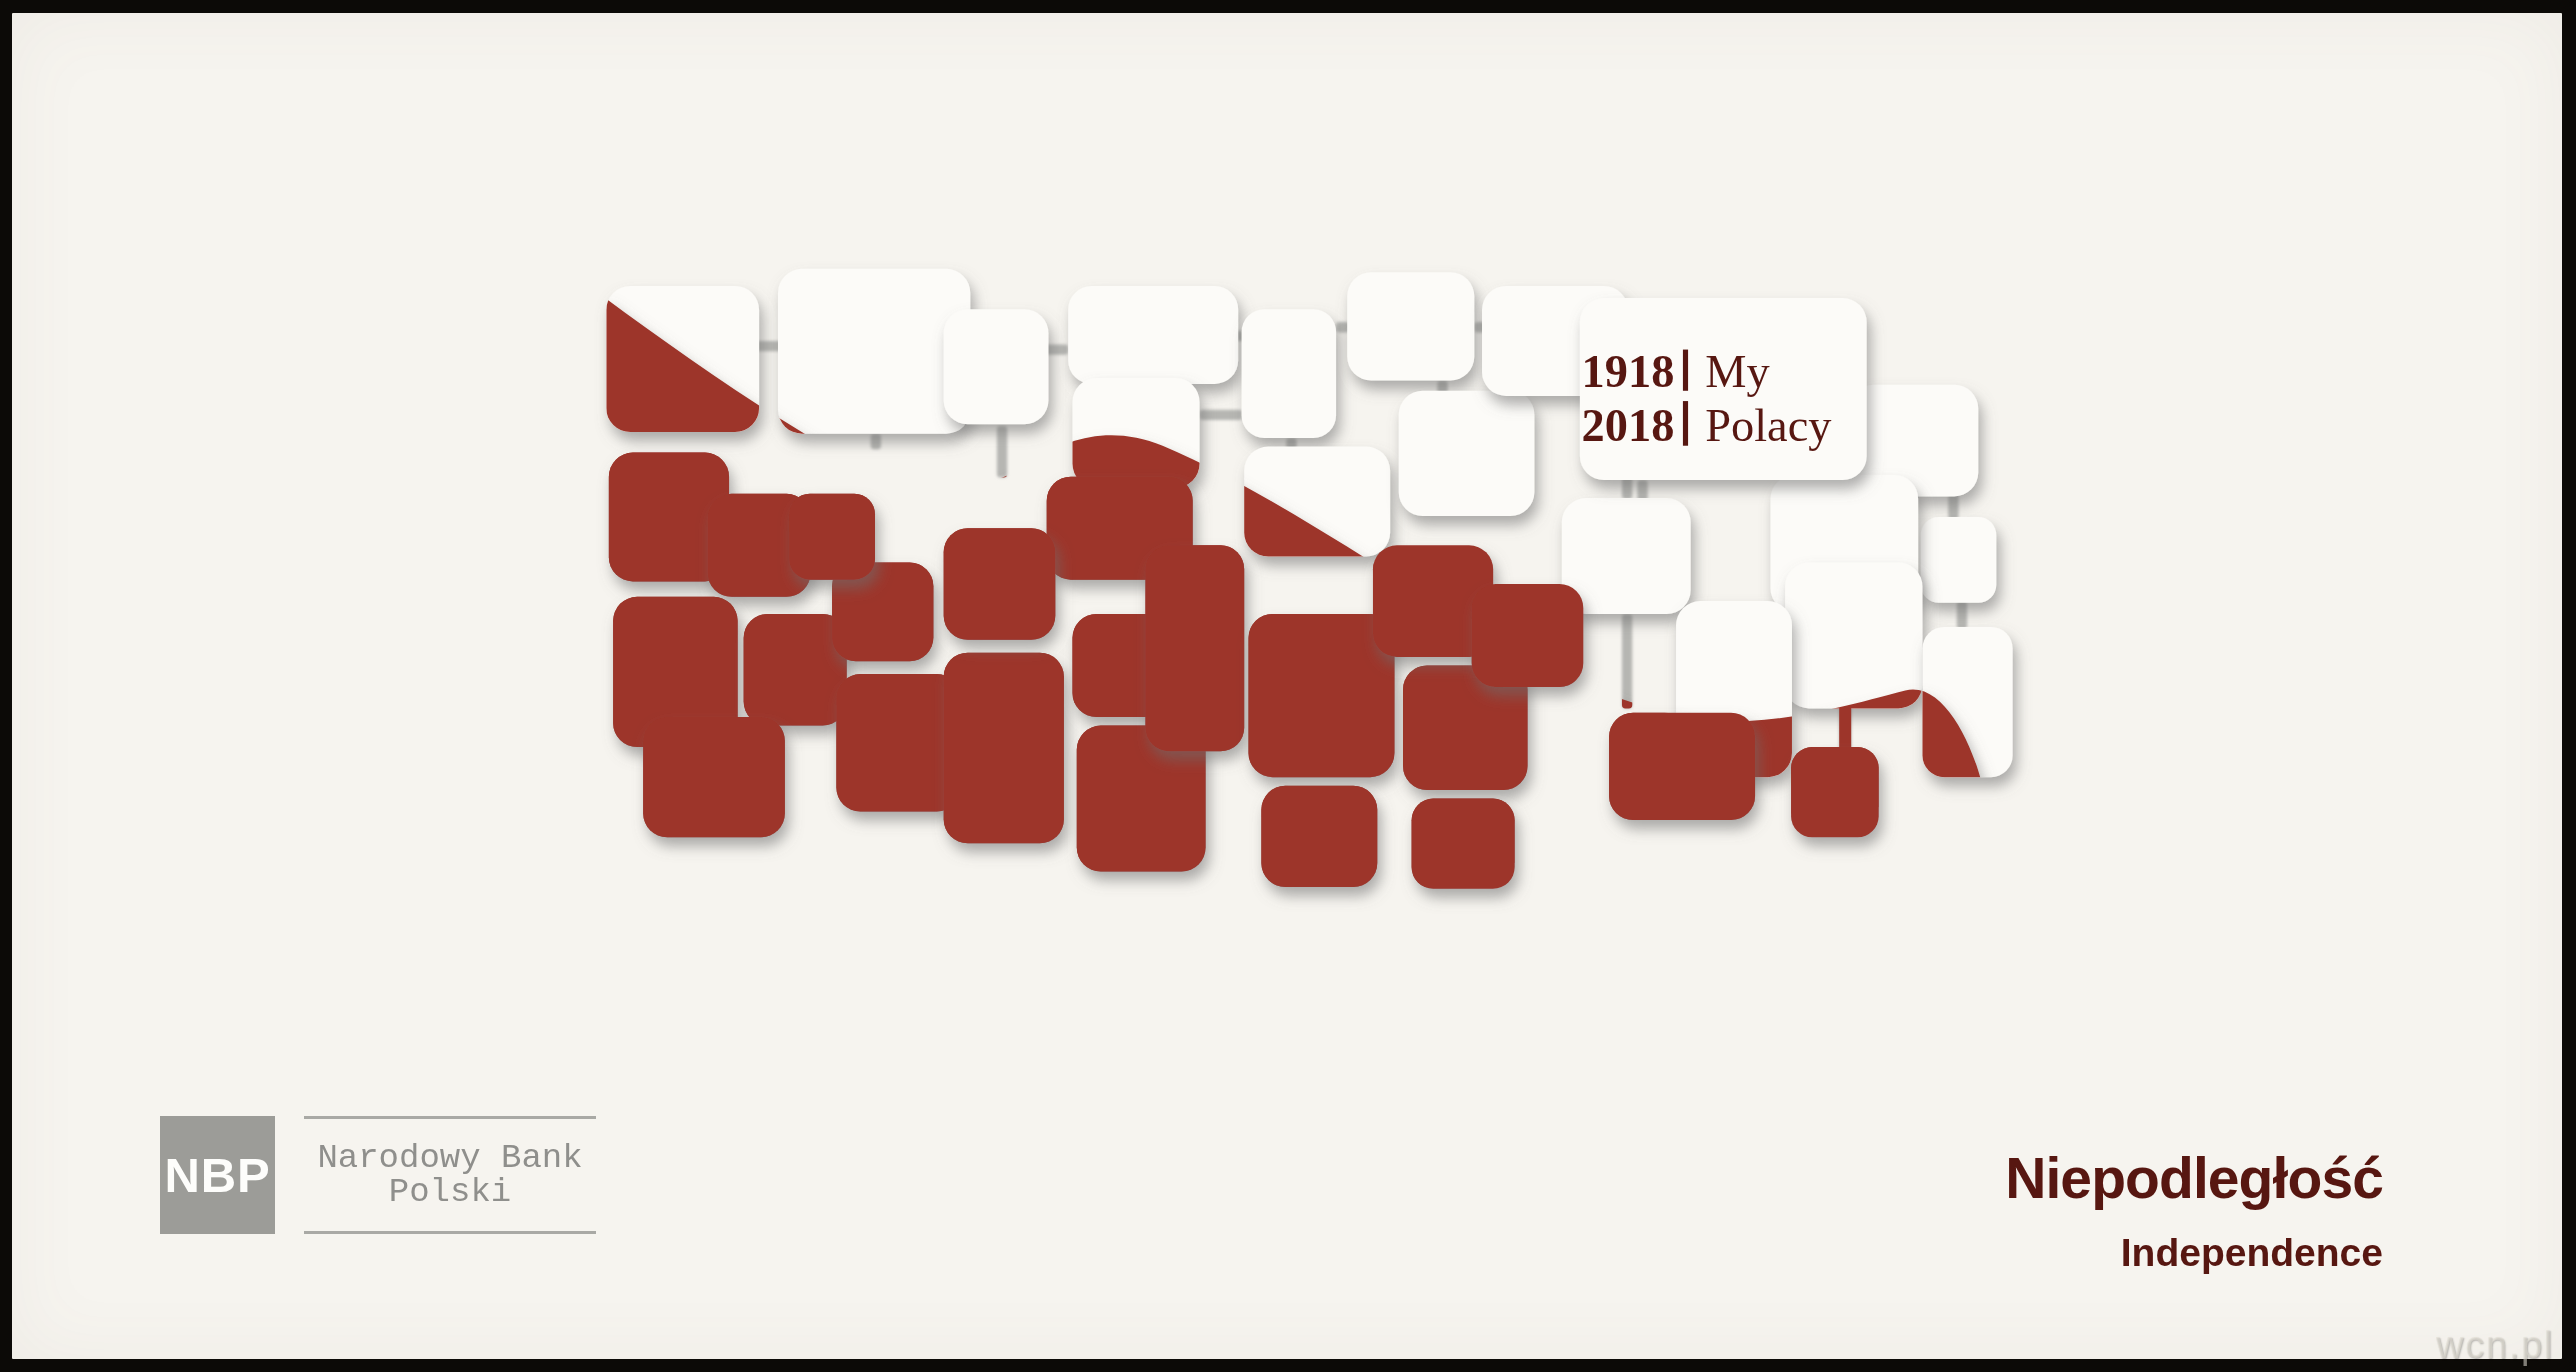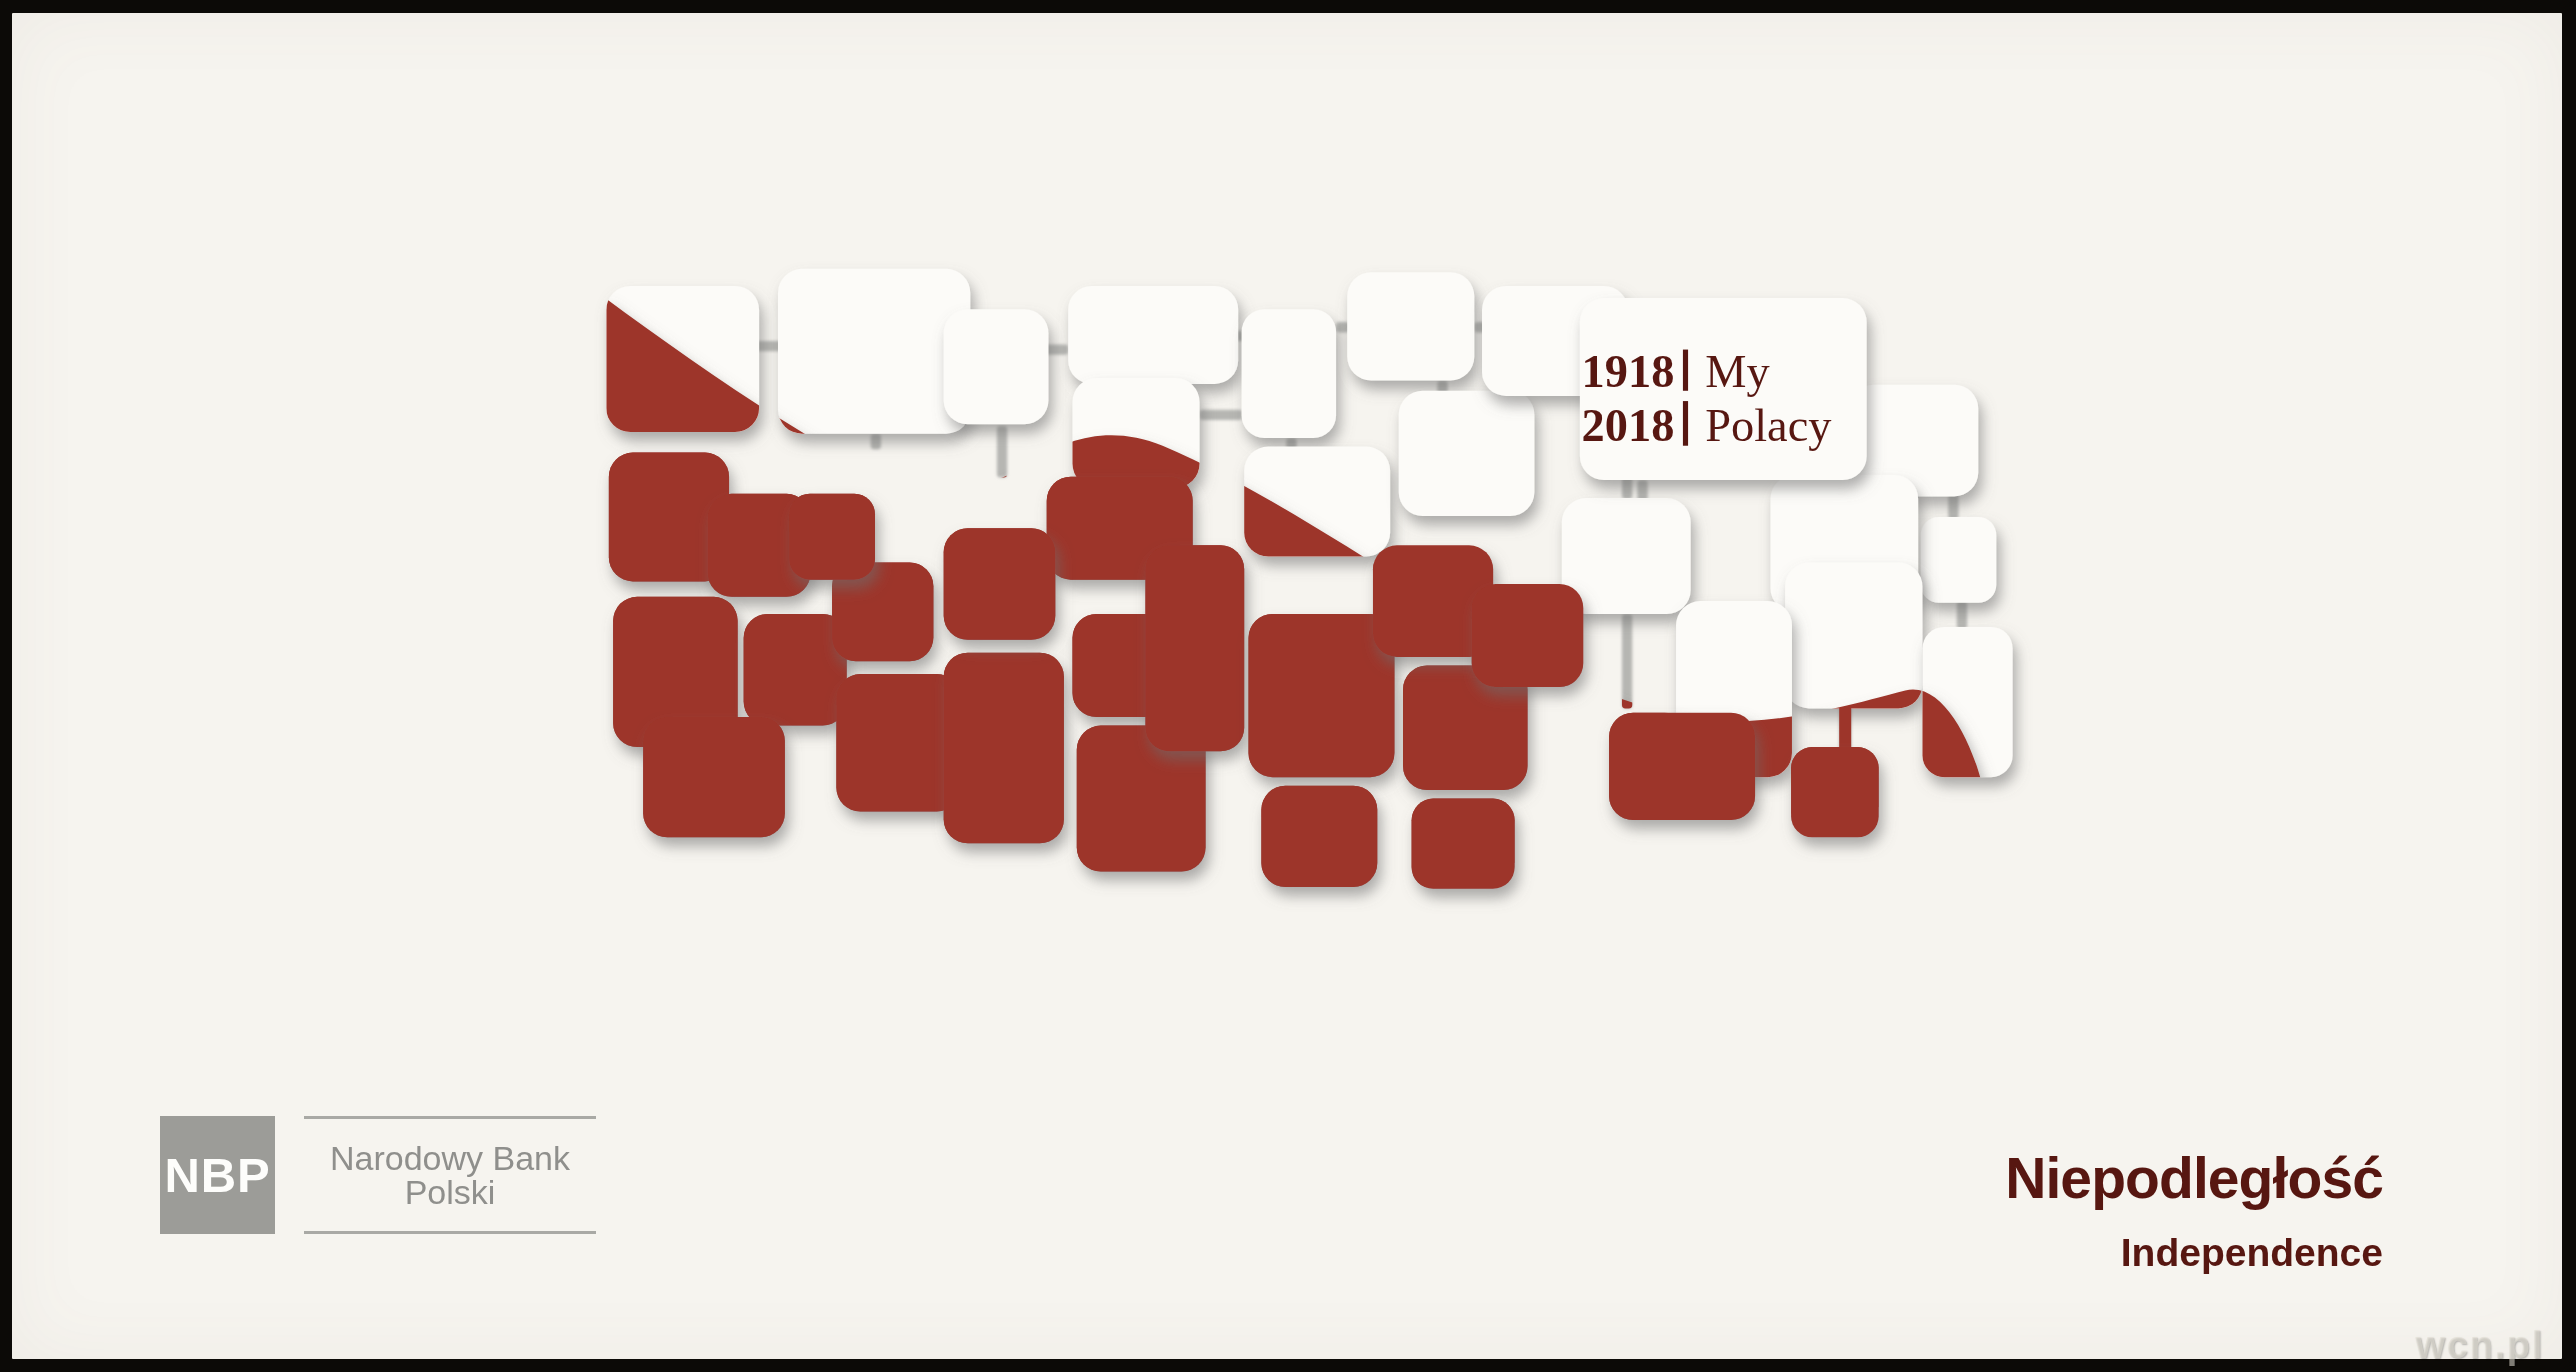--- a/index.html
+++ b/index.html
@@ -13,28 +13,28 @@
   .badge-word{font:400 54px "Liberation Serif",serif;fill:var(--maroon);}
   .badge-bar{fill:var(--maroon);}
   
   .nbp{position:absolute;left:148px;top:1103px;display:flex;align-items:stretch;}
   .nbp-square{width:115px;height:118px;background:var(--logo-gray);
               display:flex;align-items:center;justify-content:center;}
   .nbp-square span{color:#fdfdfb;font-weight:700;font-size:49px;letter-spacing:0.9px;}
   .nbp-right{margin-left:29px;width:292px;height:118px;display:flex;flex-direction:column;
              justify-content:space-between;}
   .rule{height:2.6px;background:var(--rule);}
-  .nbp-name{font-family:Liberation Sans, sans-serif;font-size:34px;color:var(--logo-text);
+  .nbp-name{font-family:Liberation Mono, monospace;font-size:34px;color:var(--logo-text);
             text-align:center;line-height:1;}
   
   .titles{position:absolute;right:179px;top:1089px;text-align:right;color:var(--maroon);}
   .title-pl{font-size:57px;font-weight:700;line-height:1;letter-spacing:-0.9px;margin-top:48px;}
   .title-en{font-size:39px;font-weight:700;line-height:1;margin-top:26px;}
   
-  .watermark{position:absolute;right:32px;bottom:5.2px;font-size:38px;font-weight:700;
+  .watermark{position:absolute;right:22px;bottom:5.2px;font-size:38px;font-weight:400;
              color:var(--wm);text-shadow:0.9px 0.9px 1.7px rgba(0,0,0,0.25);letter-spacing:1.7px;}
 </style>
 </head>
 <body>
 
 <div id="frame" style="--card: #f6f4ef; --tile-white: #fcfbf8; --red: #9d3529; --maroon: #571711; --logo-gray: #9c9c98; --logo-text: #8f8f8c; --rule: #a9a9a5; --connector: #b6b6b2; --wm: rgba(225,222,212,0.55);">
   <div id="card">
 
     <svg id="mosaic" viewBox="0 0 3000 1598" xmlns="http://www.w3.org/2000/svg">
       <defs>

